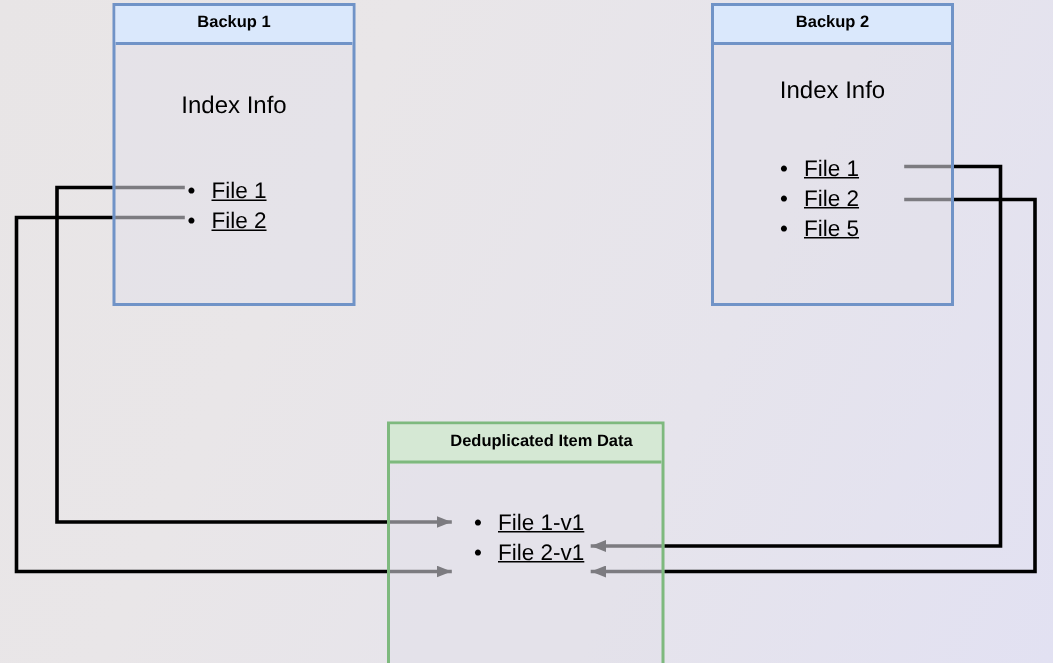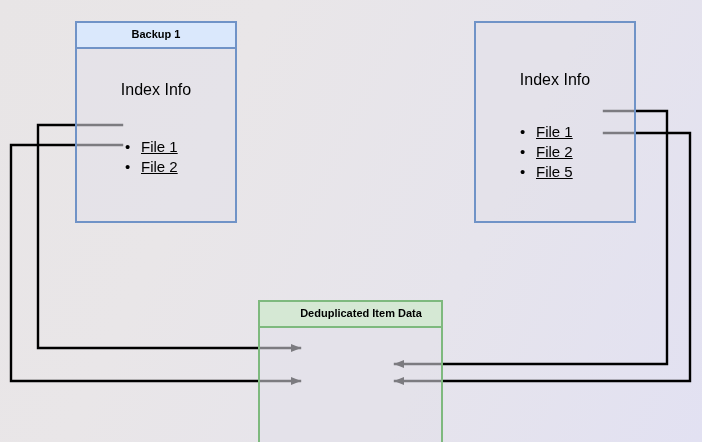--- a/index.html
+++ b/index.html
@@ -25,21 +25,20 @@
     left: 0;
     top: 0;
     width: 702px;
     height: 442px;
     pointer-events: none;
   }
   .box {
     position: absolute;
     box-sizing: border-box;
     background: rgba(226,224,233,0.55);
-    margin-top: 19px;
   }
   .box-blue {
     border: 2px solid #7093c7;
   }
   .box-green {
     border: 2px solid #7eb97e;
   }
   .box-header {
     box-sizing: border-box;
     width: 100%;
@@ -120,27 +119,30 @@
   <div class="box box-blue" style="left:75px; top:2px; width:162px; height:202px;">
     <div class="box-header hdr-blue">Backup 1</div>
     <div class="box-title" style="top:58px;">Index Info</div>
     <ul class="file-list" style="left:48px; top:114px;">
       <li>File 1</li>
       <li>File 2</li>
     </ul>
   </div>
 
   <div class="box box-blue" style="left:474px; top:2px; width:162px; height:202px;">
+    <div class="box-header hdr-blue">Backup 2</div>
     <div class="box-title" style="top:48px;">Index Info</div>
     <ul class="file-list" style="left:44px; top:99px;">
       <li>File 1</li>
       <li>File 2</li>
       <li>File 5</li>
     </ul>
   </div>
 
   <div class="box box-green" style="left:258px; top:281px; width:185px; height:165px;">
     <div class="box-header hdr-green">Deduplicated Item Data</div>
     <ul class="file-list" style="left:56px; top:56px;">
+      <li>File 1-v1</li>
+      <li>File 2-v1</li>
     </ul>
   </div>
 
 </div>
 
 </body></html>

